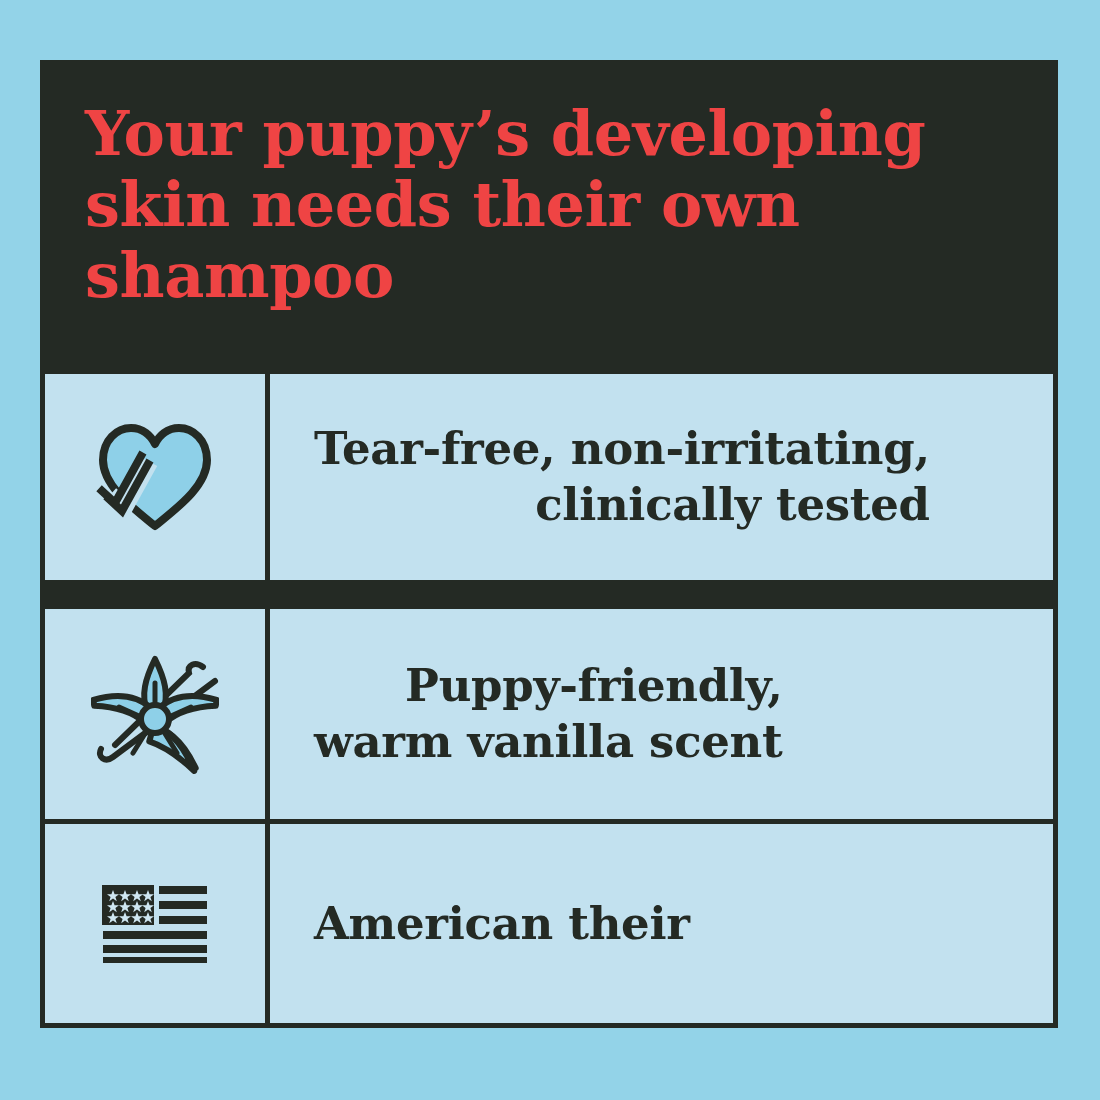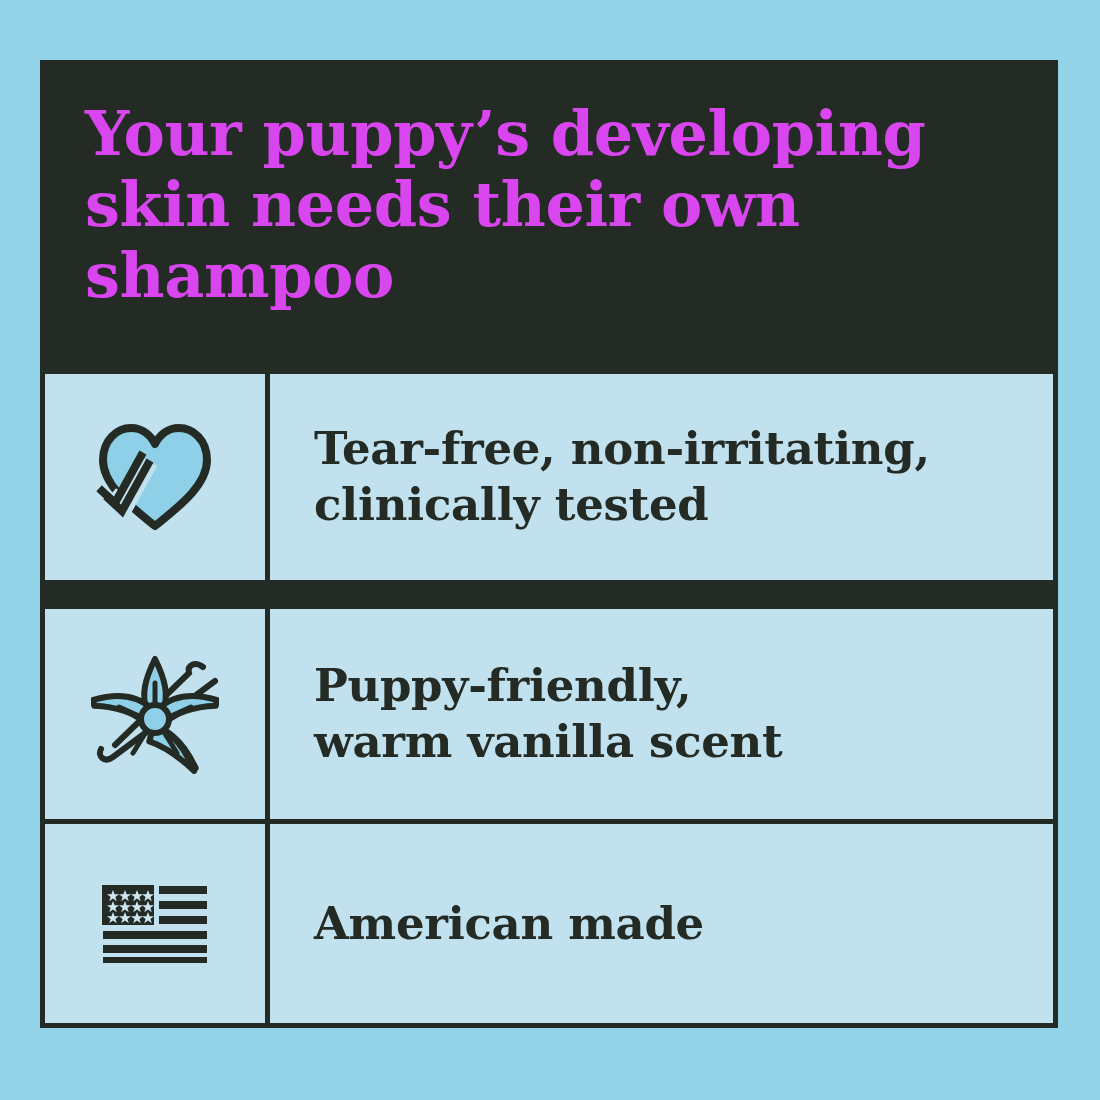--- a/index.html
+++ b/index.html
@@ -33,21 +33,21 @@
     height: 309px;
     background: #242a24;
     box-sizing: border-box;
     overflow: hidden;
   }
   .headline {
     position: absolute;
     left: 45px;
     top: 38px;
     width: 930px;
-    color: #d946ef;
+    color: #ef4444;
     font-family: "DejaVu Serif", "Liberation Serif", serif;
     font-weight: 700;
     font-size: 62px;
     line-height: 71px;
     letter-spacing: -0.4px;
     white-space: pre-line;
   }
 
   
   .rows {
@@ -61,20 +61,21 @@
     display: flex;
     flex-direction: column;
     gap: 5px;
     padding: 5px 5px 5px 5px;
   }
   .row {
     display: flex;
     background: #242a24;
     gap: 5px;
     box-sizing: border-box;
+    text-align: right;
   }
   .row-1 { height: 216px; }
   .row-2 { height: 220px; margin-top: 24px; }
   .row-3 { height: 208px; }
 
   .cell-icon {
     width: 220px;
     flex: 0 0 220px;
     background: #c2e1ef;
     display: flex;
@@ -220,18 +221,18 @@
 
             <g fill="#242a24">
               <rect x="1" y="46" width="104" height="8"></rect>
               <rect x="1" y="60" width="104" height="8"></rect>
               <rect x="1" y="72" width="104" height="6"></rect>
             </g>
           </svg>
         </span>
       </div>
       <div class="cell-text">
-        <div class="benefit-text">American made</div>
+        <div class="benefit-text">American their</div>
       </div>
     </div>
 
   </div>
 </div>
 
 </body></html>

